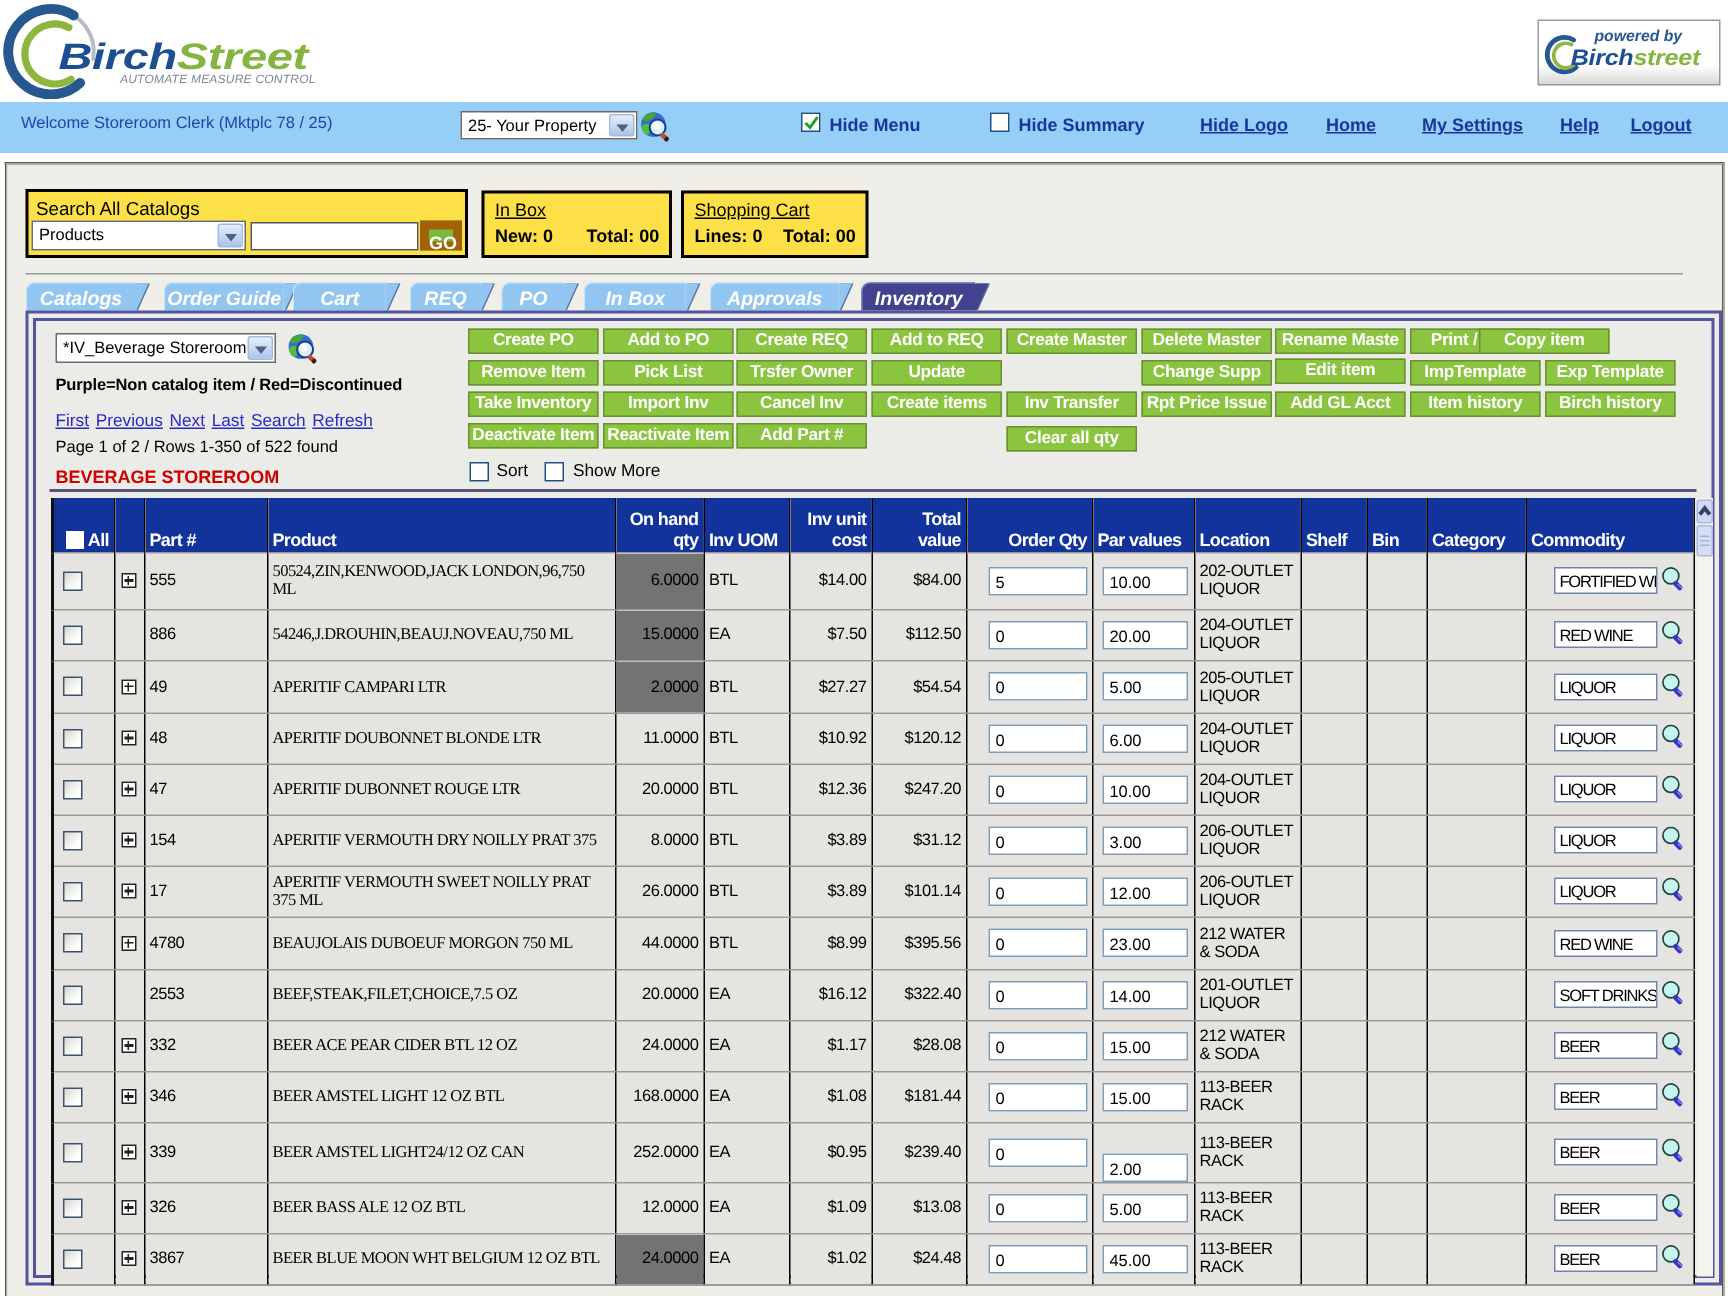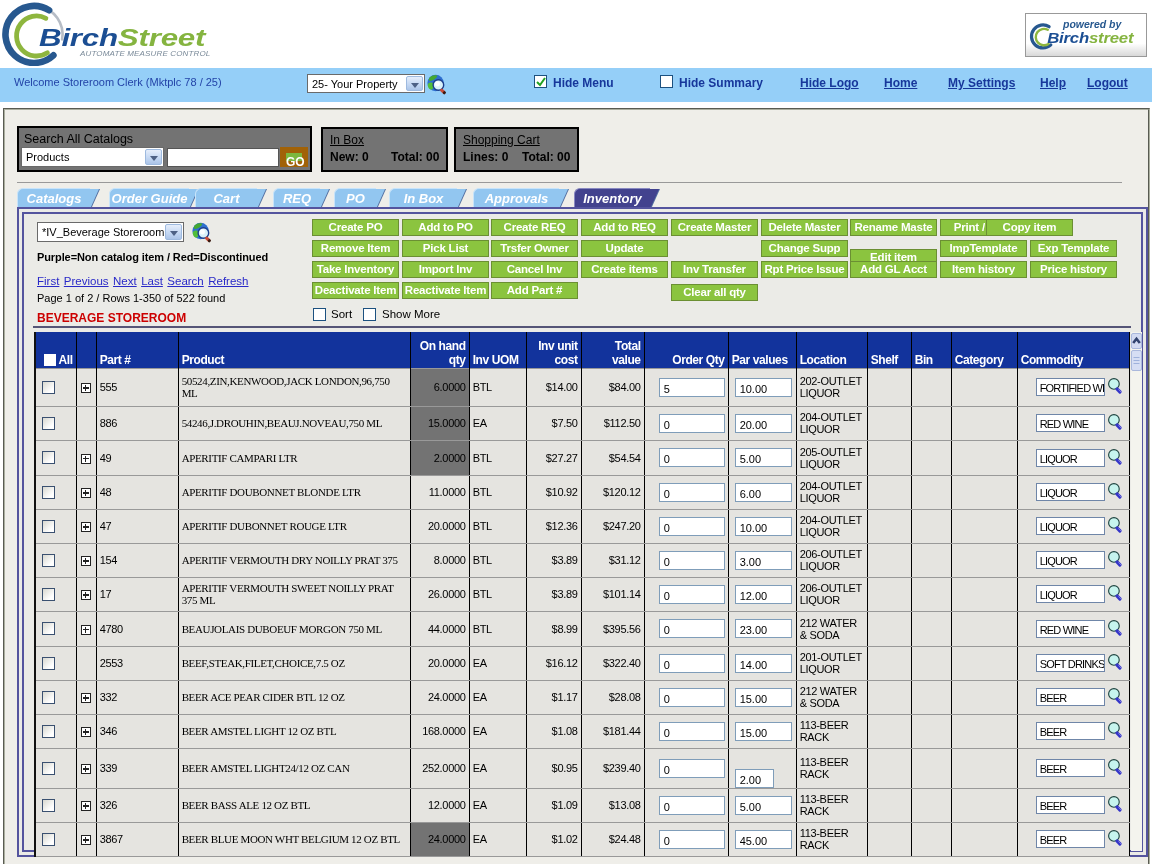--- a/index.html
+++ b/index.html
@@ -18,21 +18,21 @@
 .xpsel { position:absolute; background:#fff; border:1px solid #6A6A6A; font-size:11px; }
 .xpsel .txt { position:absolute; left:4px; top:3px; white-space:nowrap; color:#000; }
 .xpsel .btn { position:absolute; right:1px; top:1px; bottom:1px; width:17px;
   background:linear-gradient(#E6EEFB,#C2D6F2 60%,#ABC4E8); border:1px solid #9EBADF; border-radius:2px; }
 .xpsel .btn:after { content:""; position:absolute; left:4px; top:6px; border:4px solid transparent; border-top:5px solid #4D6185; }
 
 
 #outer { position:absolute; left:3px; top:108px; width:1147px; height:766px;
   background:#EFEEE9; border:2px groove #ABAF9F; }
 
-.blackbox { position:absolute; border:2px solid #000; background:#737373; font-size:12px; color:#000; }
+.blackbox { position:absolute; border:2px solid #000; background:#fde047; font-size:12px; color:#000; }
 
 #gobtn { position:absolute; background:#7CB83E; border:6px solid #a16207; color:#fff; font-weight:bold;
   font-size:12px; text-align:center; }
 
 
 .tab { position:absolute; top:188px; height:20px; background:#92C6F0; color:#fff;
   font-weight:bold; font-style:italic; font-size:13px; text-align:center;
   border-radius:6px 0 0 0; border-top:1px solid #C8E4FA; border-left:1px solid #C8E4FA; }
 .tab span { position:relative; top:2px; }
 .tab:before { content:""; position:absolute; right:-10px; top:0; width:0; height:0;
@@ -198,32 +198,32 @@
     <div class="gbtn" style="left:761px;top:219px;">Delete Master</div>
     <div class="gbtn" style="left:850px;top:219px;">Rename Maste</div>
     <div class="gbtn" style="left:940px;top:219px;">Print / View</div>
     <div class="gbtn" style="left:986px;top:219px;">Copy item</div>
     <div class="gbtn" style="left:312px;top:240px;">Remove Item</div>
     <div class="gbtn" style="left:402px;top:240px;">Pick List</div>
     <div class="gbtn" style="left:491px;top:240px;">Trsfer Owner</div>
     <div class="gbtn" style="left:581px;top:240px;">Update</div>
     <div class="gbtn" style="left:671px;top:240px;margin-top:44px;">Clear all qty</div>
     <div class="gbtn" style="left:761px;top:240px;">Change Supp</div>
-    <div class="gbtn" style="left:850px;top:249px;">Edit item</div>
+    <div class="gbtn" style="left:850px;top:239px;">Edit item</div>
     <div class="gbtn" style="left:940px;top:240px;">ImpTemplate</div>
     <div class="gbtn" style="left:1030px;top:240px;">Exp Template</div>
     <div class="gbtn" style="left:312px;top:261px;">Take Inventory</div>
     <div class="gbtn" style="left:402px;top:261px;">Import Inv</div>
     <div class="gbtn" style="left:491px;top:261px;">Cancel Inv</div>
     <div class="gbtn" style="left:581px;top:261px;">Create items</div>
     <div class="gbtn" style="left:671px;top:261px;">Inv Transfer</div>
     <div class="gbtn" style="left:761px;top:261px;">Rpt Price Issue</div>
     <div class="gbtn" style="left:850px;top:261px;">Add GL Acct</div>
     <div class="gbtn" style="left:940px;top:261px;">Item history</div>
-    <div class="gbtn" style="left:1030px;top:261px;">Price history</div>
+    <div class="gbtn" style="left:1030px;top:261px;">Birch history</div>
     <div class="gbtn" style="left:312px;top:282px;">Deactivate Item</div>
     <div class="gbtn" style="left:402px;top:282px;">Reactivate Item</div>
     <div class="gbtn" style="left:491px;top:282px;">Add Part #</div>
   </div>
 
 <span class="abs" style="left:313px;top:308px;width:13px;height:13px;background:#fff;border:1px solid #1C5180;"></span>
 <span class="abs" style="left:331px;top:308px;font-size:11.5px;">Sort</span>
 <span class="abs" style="left:363px;top:308px;width:13px;height:13px;background:#fff;border:1px solid #1C5180;"></span>
 <span class="abs" style="left:382px;top:308px;font-size:11.5px;">Show More</span>
 
@@ -580,21 +580,21 @@
           <div class="rowcbx"></div>
         </td>
         <td><span class="plus"></span></td>
         <td>339</td>
         <td class="prod">BEER AMSTEL LIGHT24/12 OZ CAN</td>
         <td class="r">252.0000</td>
         <td>EA</td>
         <td class="r">$0.95</td>
         <td class="r">$239.40</td>
         <td><input class="inp" style="width: 66px; margin-left: 11px;" value="0"></td>
-        <td><input class="inp" style="width: 39px; margin-left: 3px; margin-top: 20px;" value="2.00"></td>
+        <td><input class="inp" style="width: 57px; margin-left: 3px; margin-top: 20px;" value="2.00"></td>
         <td>
           <span class="nw">113-BEER</span>
           <span class="nw">RACK</span>
         </td>
         <td></td>
         <td></td>
         <td></td>
         <td>
           <div class="cmbox">BEER</div>
           <svg class="mag" width="19" height="20" viewBox="0 0 19 20">

